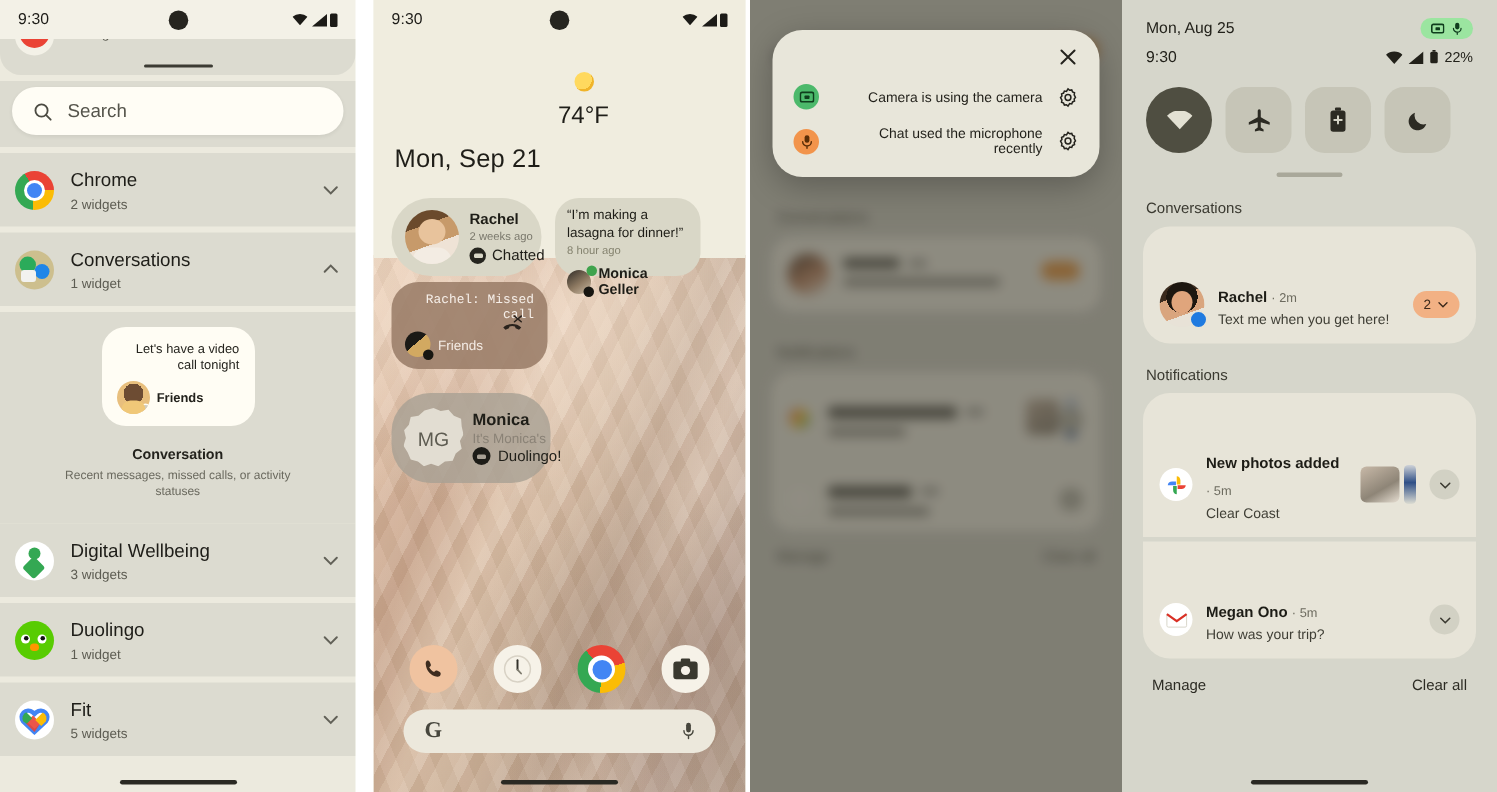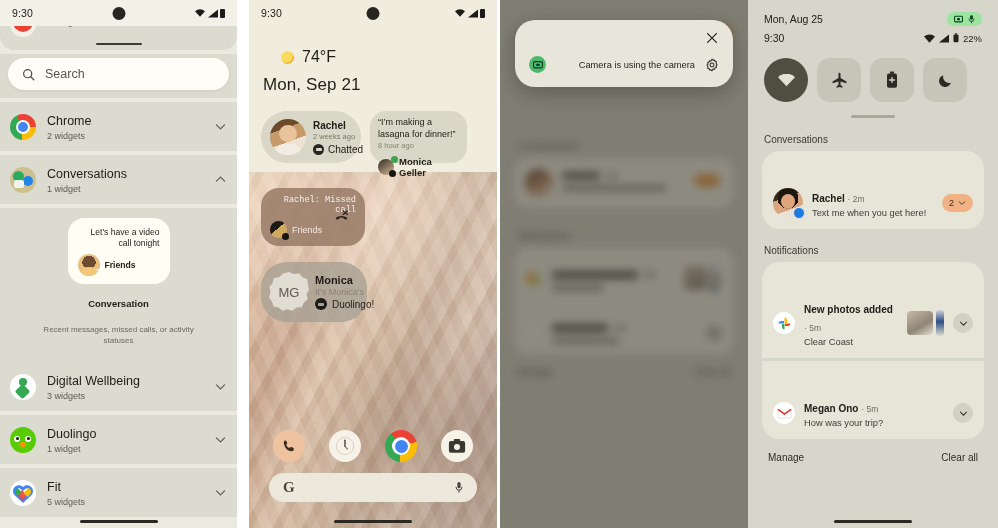--- a/index.html
+++ b/index.html
@@ -69,21 +69,21 @@
   .conv-row { display: flex; align-items: center; gap: 5px; margin-top: 5px; }
   .conv-av {
     width: 22px; height: 22px; border-radius: 50%; position: relative; flex:0 0 22px;
     background: radial-gradient(circle at 50% 38%, #6d4c33 0 38%, transparent 38%), #e8bf7d;
     overflow: hidden;
   }
   .conv-av::after{content:"";position:absolute;left:3px;right:3px;bottom:0;height:9px;border-radius:6px 6px 0 0;background:#f0c878;}
   .conv-badge{position:absolute;right:-1px;bottom:-1px;width:8px;height:8px;border-radius:50%;background:#cfcdc2;border:1.4px solid #fffdf4;}
   .conv-name { font-size: 8.6px; color: #23221c; font-weight: 700; }
   .wp-cap-t { font-size: 9.5px; color: #23221c; font-weight: 700; margin-top: 14px; }
-  .wp-cap-s { font-size: 8px; color: #6a695e; line-height: 10.5px; margin-top: 16px; padding: 0 40px; }
+  .wp-cap-s { font-size: 8px; color: #6a695e; line-height: 10.5px; margin-top: 3px; padding: 0 40px; }
 
   .home-ind {
     position: absolute; left: 50%; transform: translateX(-50%); bottom: 5px;
     width: 78px; height: 3px; border-radius: 3px; background: #2a2923;
   }
 
   
   .hs-wall { position: absolute; left:0; right:0; top: 170px; bottom: 0;
     background:
       linear-gradient(170deg, rgba(255,255,255,.10), rgba(0,0,0,.06)),
@@ -95,21 +95,21 @@
       repeating-linear-gradient(118deg, rgba(255,255,255,.13) 0 7px, rgba(150,115,92,.12) 7px 15px, rgba(255,255,255,.05) 15px 26px),
       repeating-linear-gradient(68deg, rgba(120,90,70,.07) 0 11px, rgba(255,255,255,.06) 11px 22px);
     opacity:.85;
   }
   .hs-wall::after{
     content:""; position:absolute; inset:0;
     background: radial-gradient(ellipse 140% 60% at 30% 10%, rgba(255,240,225,.45), transparent 60%),
                 radial-gradient(ellipse 90% 50% at 80% 75%, rgba(110,80,62,.25), transparent 65%);
   }
   .hs-top { position: absolute; left:0; right:0; top: 0; height: 172px; background: #f0eddf; z-index:2; }
-  .hs-wx { padding: 22px 0 0 32px; display: flex; align-items: center; gap: 8px; }
+  .hs-wx { padding: 22px 0 0 32px; display: flex; align-items: center; gap: 8px; flex-direction: column; }
   .sun { width: 13px; height: 13px; border-radius: 50%;
     background: radial-gradient(circle at 38% 38%, #ffd95e 0 58%, #f0b429 58%); }
   .hs-temp { font-size: 16px; color: #1f1e18; }
   .hs-date { font-size: 17px; color: #1f1e18; margin: 9px 0 0 14px; letter-spacing: .1px; }
 
   .chips { display: flex; gap: 9px; padding: 16px 12px 0; }
   .chip-rachel {
     width: 100px; height: 52px; border-radius: 26px; background: #d9d7c7;
     display: flex; align-items: center; padding: 0 9px; gap: 7px;
   }
@@ -551,20 +551,33 @@
               <rect x="4" y="4" width="4" height="2.8" rx=".6" fill="#0f3d1d"></rect>
             </svg>
         </span>
         <span class="dlg-label">Camera is using the camera</span>
         <svg class="gear" viewBox="0 0 18 18">
             <path d="M9 1.6l1.4 1.2 1.8-.3.7 1.7 1.7.7-.3 1.8L15.4 9l-1.1 1.3.3 1.8-1.7.7-.7 1.7-1.8-.3L9 16.4l-1.3-1.2-1.8.3-.7-1.7-1.7-.7.3-1.8L2.6 9l1.2-1.3-.3-1.8 1.7-.7.7-1.7 1.8.3Z" fill="none" stroke="#24231d" stroke-width="1.3"></path>
             <circle cx="9" cy="9" r="2.5" fill="none" stroke="#24231d" stroke-width="1.3"></circle>
           </svg>
       </div>
 
+      <div class="dlg-item">
+        <span class="dlg-badge mic">
+          <svg width="8" height="11" viewBox="0 0 10 13">
+              <rect x="3" y="1" width="4" height="6.4" rx="2" fill="#5a2e07"></rect>
+              <path d="M1.4 6.4a3.6 3.6 0 0 0 7.2 0M5 10v2" stroke="#5a2e07" stroke-width="1.2" fill="none" stroke-linecap="round"></path>
+            </svg>
+        </span>
+        <span class="dlg-label">Chat used the microphone recently</span>
+        <svg class="gear" viewBox="0 0 18 18">
+            <path d="M9 1.6l1.4 1.2 1.8-.3.7 1.7 1.7.7-.3 1.8L15.4 9l-1.1 1.3.3 1.8-1.7.7-.7 1.7-1.8-.3L9 16.4l-1.3-1.2-1.8.3-.7-1.7-1.7-.7.3-1.8L2.6 9l1.2-1.3-.3-1.8 1.7-.7.7-1.7 1.8.3Z" fill="none" stroke="#24231d" stroke-width="1.3"></path>
+            <circle cx="9" cy="9" r="2.5" fill="none" stroke="#24231d" stroke-width="1.3"></circle>
+          </svg>
+      </div>
     </div>
   </div>
 
   <div class="panel p4">
     <div class="sh-head">
       <div class="sh-row1">
         <span class="sh-date">Mon, Aug 25</span>
         <span class="privpill">
           <svg width="9" height="8" viewBox="0 0 12 10">
               <rect x="0.7" y="1.3" width="10.6" height="7.5" rx="1.4" fill="none" stroke="#0f3d1d" stroke-width="1.4"></rect>

